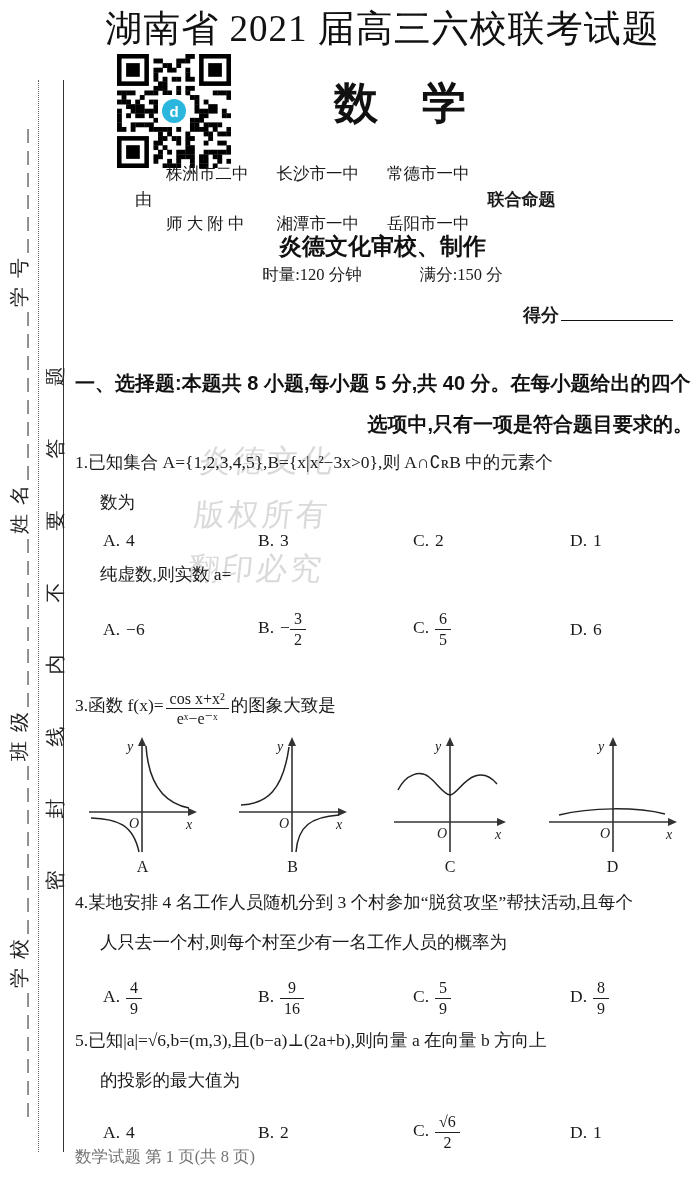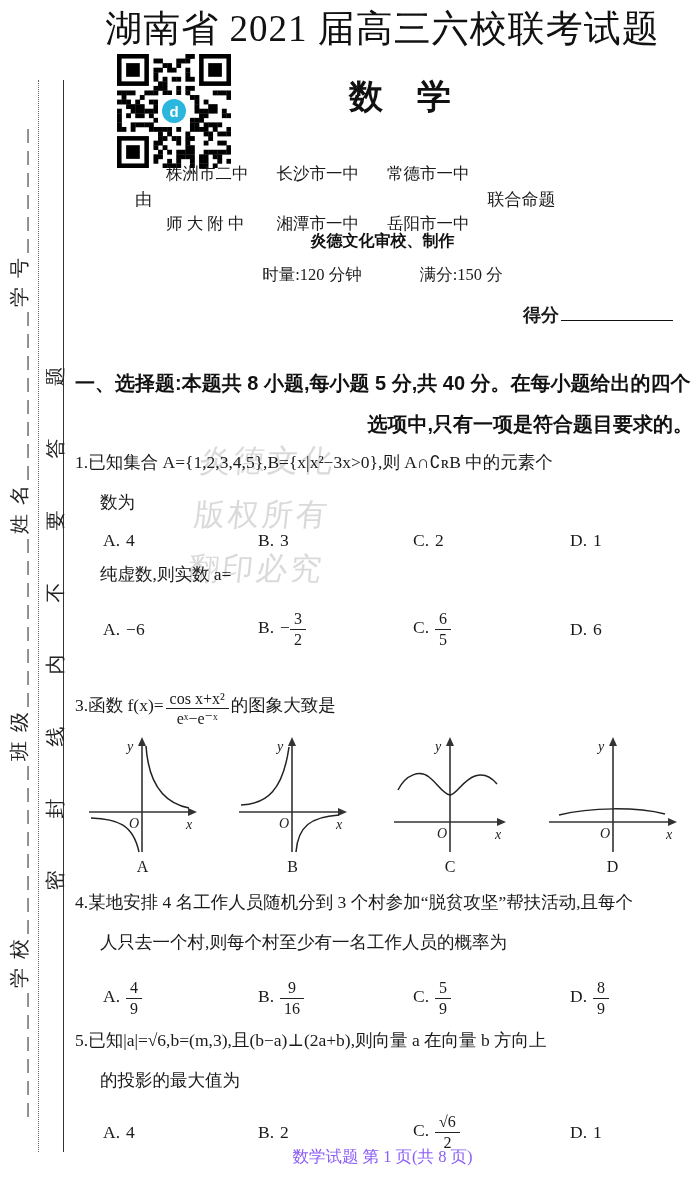--- a/index.html
+++ b/index.html
@@ -11,27 +11,27 @@
   .vline-solid{position:absolute;left:63px;top:80px;height:1072px;border-left:1.5px solid #333;}
   .vstrip{position:absolute;top:85px;width:24px;height:1035px;overflow:visible;}
   .vstrip .inner{position:absolute;top:1035px;left:0;width:1035px;height:24px;
                  transform-origin:0 0;transform:rotate(-90deg);white-space:nowrap;overflow:hidden;}
   .strip-fields{left:6px;}
   .strip-fields .inner{font-size:20px;letter-spacing:2px;color:#222;}
   .strip-seal{left:42px;}
   .strip-seal .inner{font-size:20px;letter-spacing:52px;color:#222;text-align:center;}
   
   .title{top:4px;left:70px;width:625px;text-align:center;font-size:37px;letter-spacing:1px;color:#111;}
-  .subject{top:74px;left:150px;width:500px;text-align:center;font-size:34px;font-weight:bold;color:#111;}
+  .subject{top:74px;left:150px;width:500px;text-align:center;font-size:44px;font-weight:bold;color:#111;}
   .qr{top:54px;left:117px;width:114px;height:114px;}
   .schools{top:163px;left:135px;width:480px;display:flex;align-items:center;font-size:16.5px;}
   .schools .by{margin-right:14px;font-size:17px;}
   .schools .grid{display:grid;grid-template-columns:auto auto auto;column-gap:28px;row-gap:9px;gap:28px;}
-  .schools .joint{margin-left:18px;font-size:17px;}
-  .producer{top:231px;left:75px;width:615px;text-align:center;font-size:16px;font-weight:bold;
+  .schools .joint{margin-left:18px;font-size:17px;font-weight:bold;}
+  .producer{top:231px;left:75px;width:615px;text-align:center;font-size:23px;font-weight:bold;
             font-family:"Liberation Sans","DejaVu Sans",sans-serif;color:#111;}
   .timerow{top:264px;left:75px;width:615px;display:flex;justify-content:center;gap:58px;font-size:16.5px;}
   .scorerow{top:299px;left:523px;white-space:nowrap;}
   .scorerow .lbl{font-size:18px;font-weight:bold;font-family:Liberation Serif, serif;}
   .score-line{display:inline-block;width:112px;height:21px;border-bottom:1.5px solid #111;margin-left:2px;}
   
   .watermark{top:434px;left:194px;font-size:31px;line-height:54px;letter-spacing:3px;
              color:#dadada;transform:skewX(-6deg);z-index:0;}
   
   .heading{top:363px;left:75px;width:618px;font-size:20px;font-weight:bold;line-height:41px;
@@ -51,21 +51,21 @@
   
   .graphs{top:734px;left:0;width:700px;height:140px;z-index:1;}
   .gwrap{position:absolute;top:0;text-align:center;}
   .gwrap .letter{font-size:16px;margin-top:-4px;}
   .gsvg{display:block;}
   .gsvg .axis{stroke:#333;stroke-width:1.6;fill:none;}
   .gsvg .curve{stroke:#222;stroke-width:1.5;fill:none;}
   .gsvg .arrow{fill:#333;stroke:none;}
   .gsvg text{font-family:"Liberation Serif","DejaVu Serif",serif;font-style:italic;font-size:14px;fill:#222;}
   
-  .footer{top:1146px;left:75px;width:615px;text-align:center;font-size:16.5px;color:#8b5cf6;}
+  .footer{top:1146px;left:75px;width:615px;font-size:16.5px;color:#737373;}
 </style>
 </head>
 <body>
 
 <div class="page">
 
   <div class="abs watermark">
     <div>炎德文化</div>
     <div>版权所有</div>
     <div>翻印必究</div>

